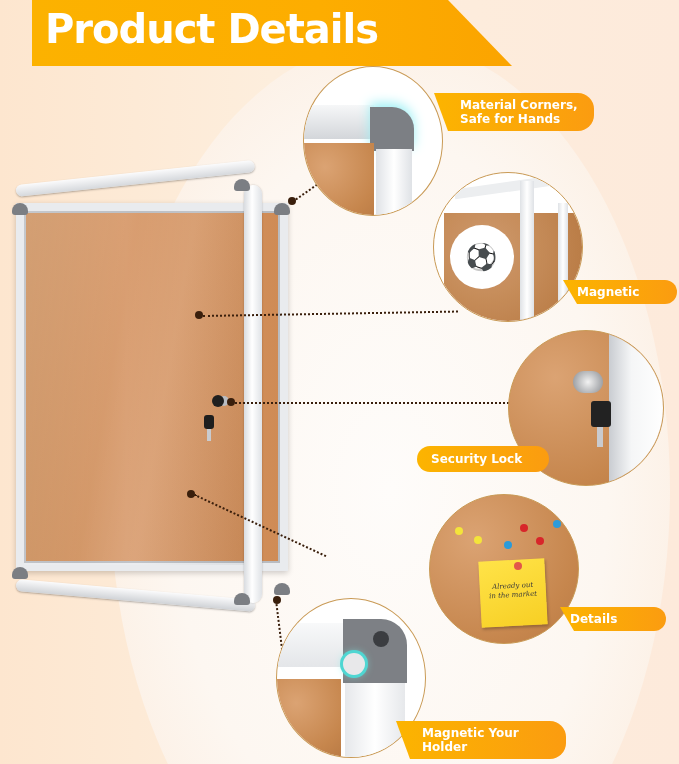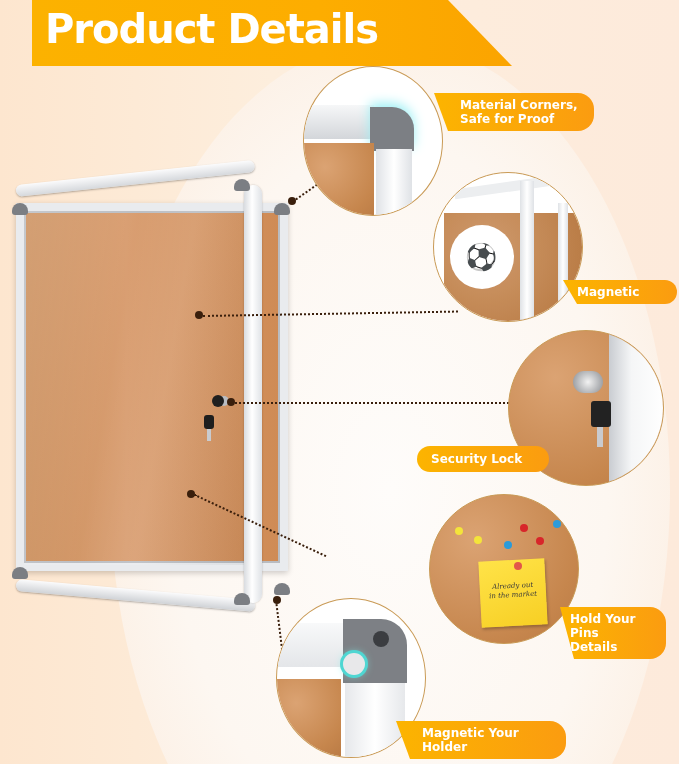--- a/index.html
+++ b/index.html
@@ -184,27 +184,26 @@
   <div style="position:absolute; left:0; top:24px; width:68px; height:44px; background:linear-gradient(180deg,#f8f9fa,#e4e6e9);"></div>
   <div style="position:absolute; left:66px; top:20px; width:64px; height:64px; background:#7d8085; border-radius:0 26px 0 0;"></div>
   <div style="position:absolute; left:96px; top:32px; width:16px; height:16px; border-radius:50%; background:#3b3d41;"></div>
   <div style="position:absolute; left:66px; top:54px; width:22px; height:22px; border-radius:50%; background:#e8e8ea; box-shadow:0 0 0 3px #4fd6d2, 0 0 8px #7ff0ec;"></div>
   <div class="cork" style="position:absolute; left:0; top:80px; width:64px; height:80px;"></div>
   <div style="position:absolute; left:68px; top:84px; width:60px; height:80px; background:linear-gradient(90deg,#e6e8eb,#ffffff,#e6e8eb);"></div>
 </div>
 
 <div class="label" style="left:434px; top:93px; width:160px;">
   <div>Material Corners,</div>
-  <div>Safe for Proof</div>
+  <div>Safe for Hands</div>
 </div>
 <div class="label" style="left:563px; top:280px; width:114px; padding-left:14px;">
   <div>Magnetic</div>
 </div>
 <div class="label label-pill" style="left:417px; top:446px; width:132px;">
   <div>Security Lock</div>
 </div>
 <div class="label" style="left:560px; top:607px; width:106px; padding-left:10px;">
-  <div>Hold Your Pins</div>
   <div>Details</div>
 </div>
 <div class="label" style="left:396px; top:721px; width:170px;">
   <div>Magnetic Your Holder</div>
 </div>
 
 </body></html>

